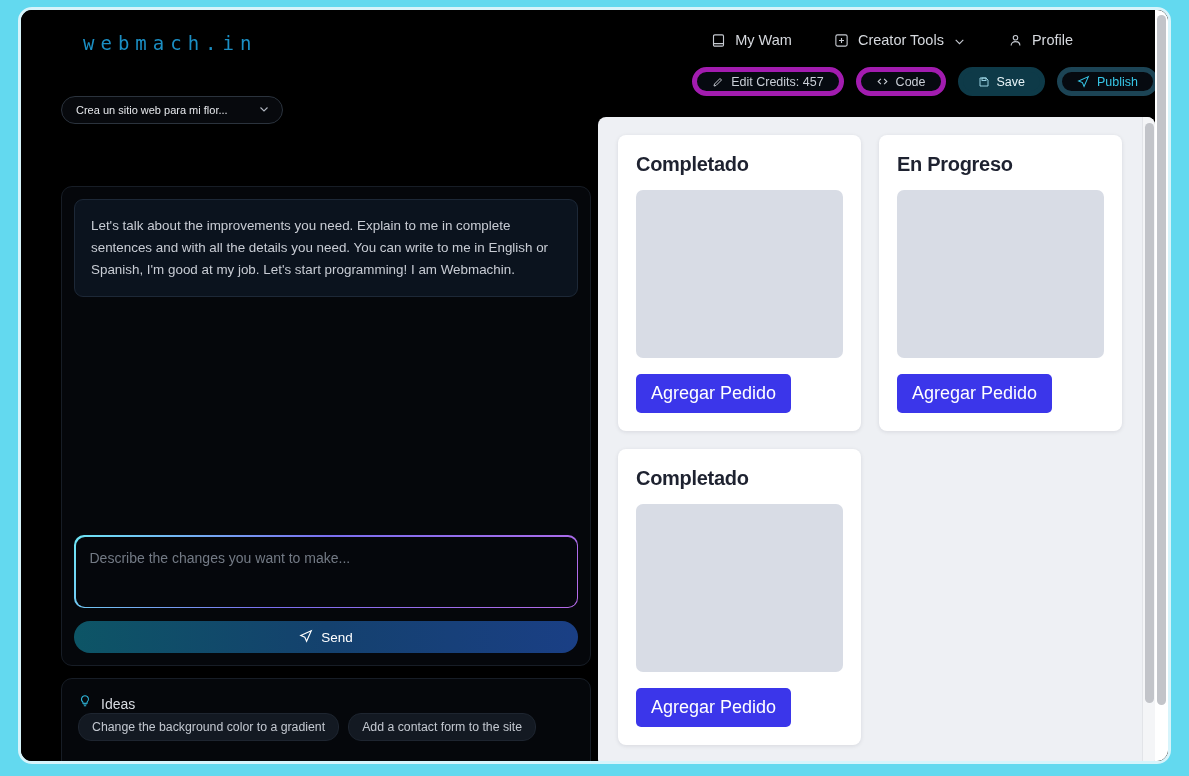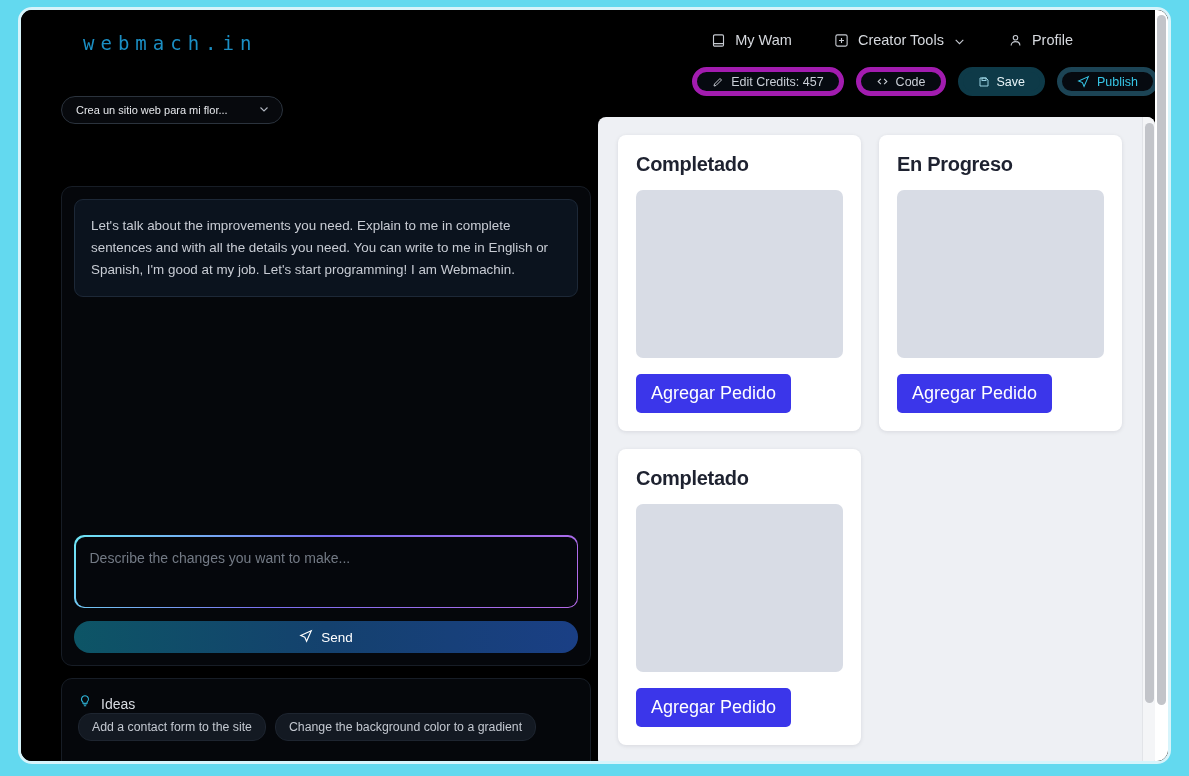--- a/index.html
+++ b/index.html
@@ -527,22 +527,22 @@
           <span>
             <svg width="14" height="16" viewBox="0 0 24 24" fill="none" stroke="#2fb8dd" stroke-width="1.8">
               <path d="M9 17h6M10 20h4"></path>
               <path d="M12 3a6 6 0 0 0-3.6 10.8V16h7.2v-2.2A6 6 0 0 0 12 3z"></path>
             </svg>
           </span>
           <span>Ideas</span>
         </div>
 
         <div class="chips">
+          <div class="chip">Change the background color to a gradient</div>
           <div class="chip">Add a contact form to the site</div>
-          <div class="chip">Change the background color to a gradient</div>
 
         </div>
       </div>
 
     </div>
 
     <div class="preview-panel">
 
       <div class="preview-scroll">
 

